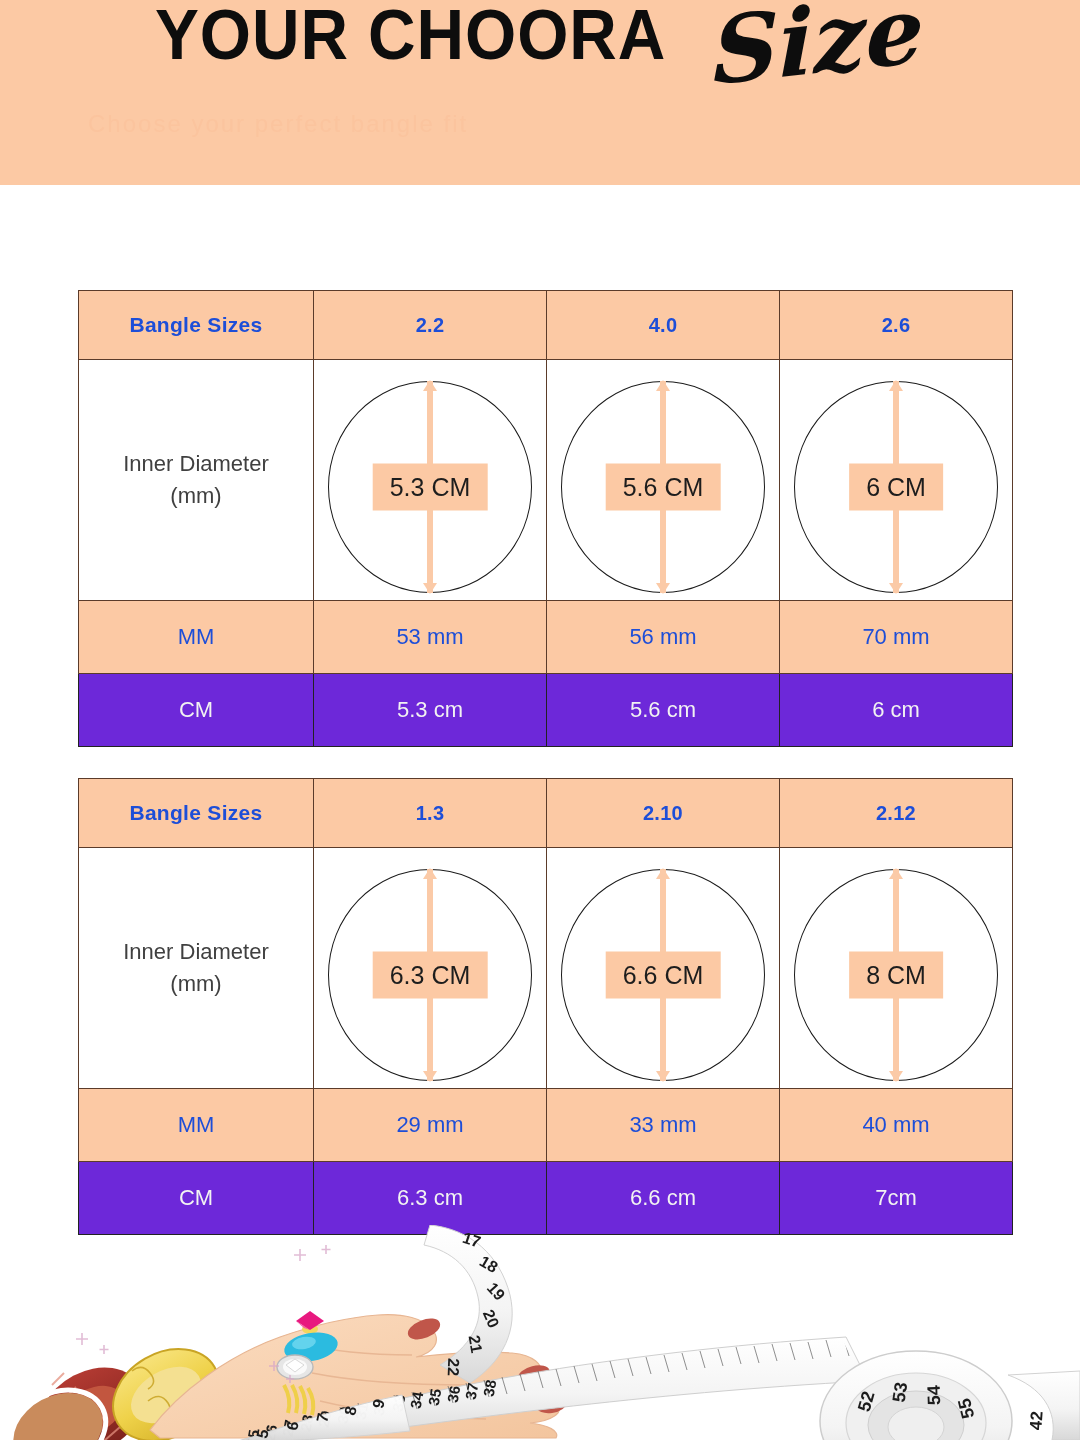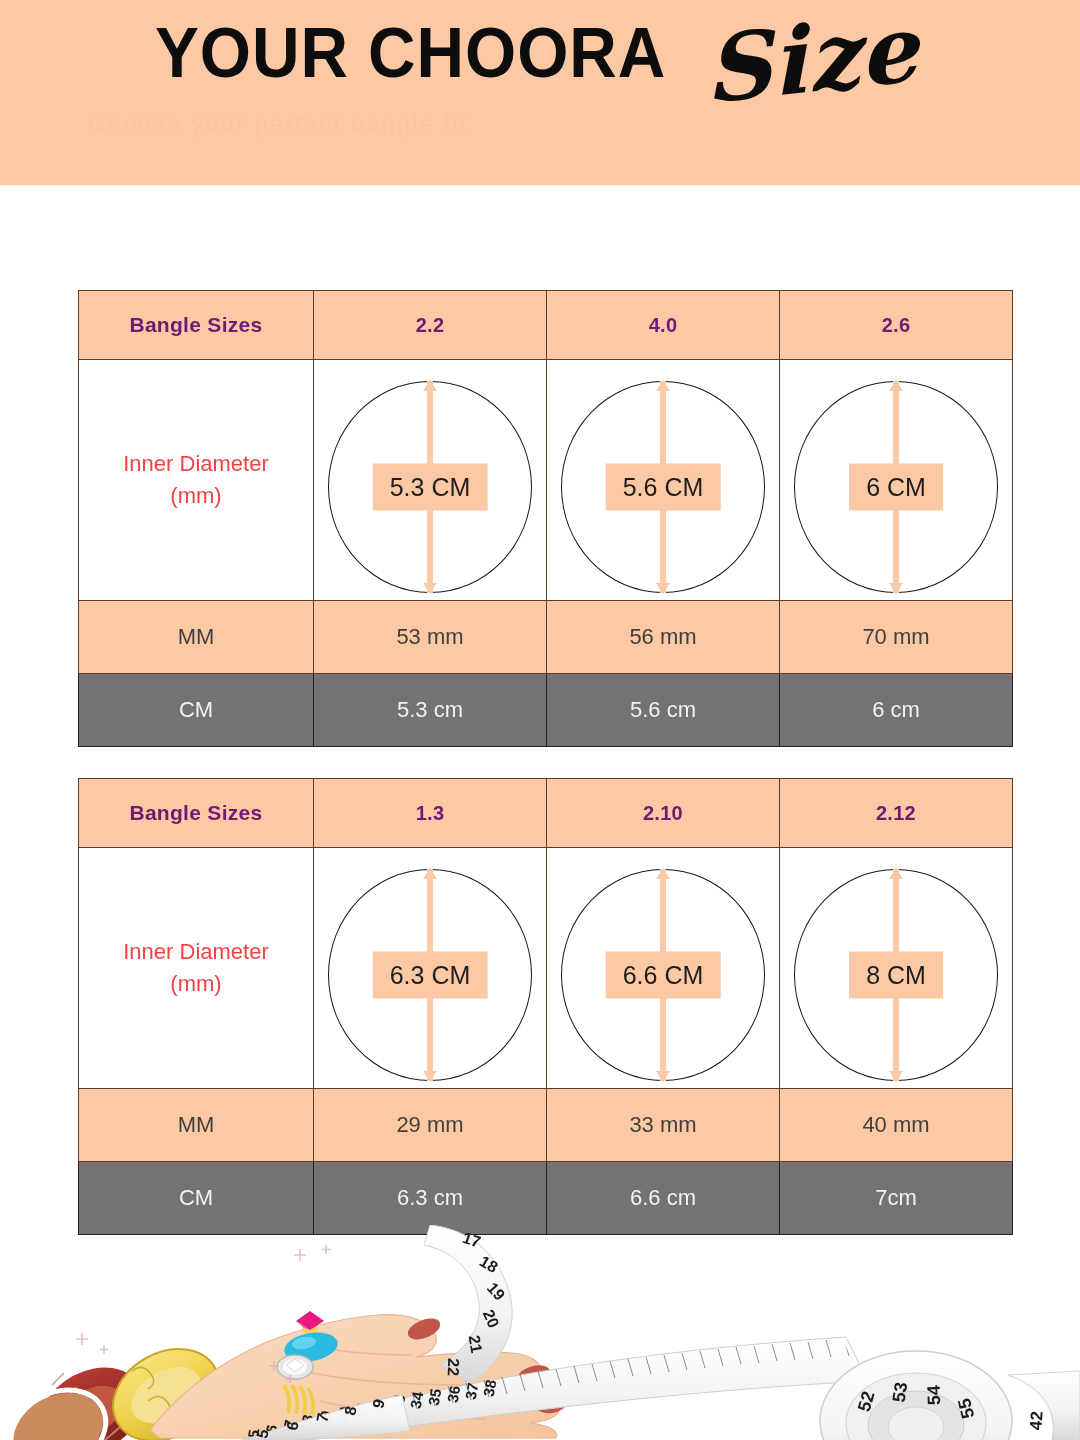--- a/index.html
+++ b/index.html
@@ -26,21 +26,20 @@
   }
   .header-title-wrap {
     position: absolute;
     left: 0;
     top: 0;
     width: 1080px;
     height: 185px;
     display: flex;
     align-items: flex-start;
     justify-content: center;
-    padding-top: 18px;
     box-sizing: border-box;
   }
   .title-main {
     font-family: "Liberation Sans", sans-serif;
     font-size: 70px;
     font-weight: bold;
     letter-spacing: 1px;
     color: #0d0d0d;
     line-height: 1;
     transform: scaleX(0.94);
@@ -90,33 +89,33 @@
   }
   .col-label { width: 234px; }
   .col-val { width: 232px; }
 
   
   .row-head td {
     background: #fcc9a4;
     height: 68px;
     font-size: 20px;
     font-weight: bold;
-    color: #701a75;
+    color: #1d4ed8;
     letter-spacing: 0.3px;
   }
   .row-head td.lbl { font-size: 21px; }
 
   
   .row-diam td {
     background: #ffffff;
     height: 240px;
   }
   .diam-label {
     font-size: 22px;
-    color: #ef4444;
+    color: #404040;
     line-height: 1.45;
     font-weight: 400;
   }
 
   .circle-cell {
     position: relative;
     height: 240px;
   }
   .circle-wrap {
     position: relative;
@@ -173,25 +172,25 @@
     padding: 11px 17px;
     white-space: nowrap;
     line-height: 1;
   }
 
   
   .row-mm td {
     background: #fcc9a4;
     height: 72px;
     font-size: 22px;
-    color: #404040;
+    color: #1d4ed8;
   }
   
   .row-cm td {
-    background: #737373;
+    background: #6d28d9;
     height: 72px;
     font-size: 22px;
     color: #f2f2f2;
     border-color: #222222;
     margin-top: 24px;
   }
   .row-cm td.first { border-left-color: #222222; }
 
   
   .illustration {

